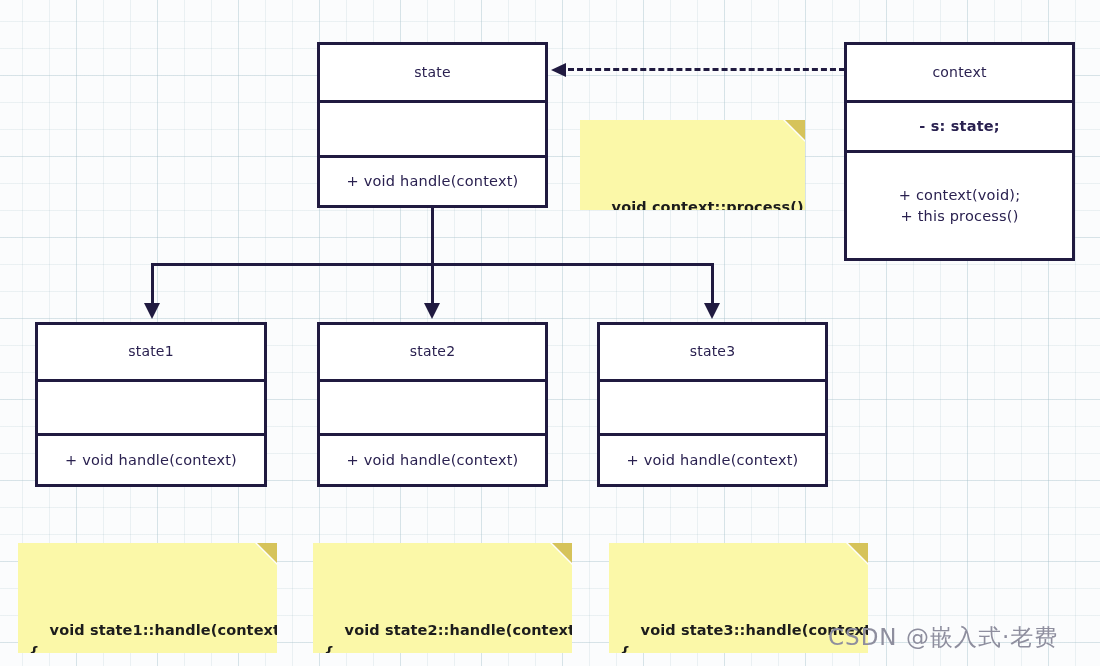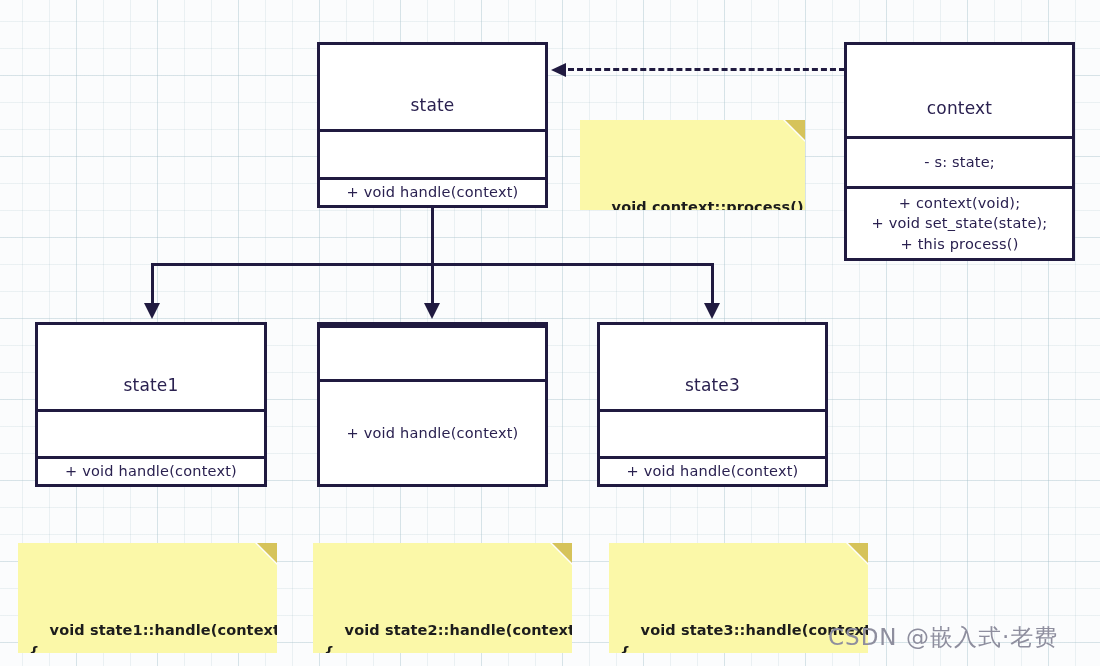--- a/index.html
+++ b/index.html
@@ -47,22 +47,21 @@
     flex-direction: column;
     align-items: center;
     justify-content: center;
     color: #2a2150;
     font-size: 14.5px;
     letter-spacing: 0.2px;
     text-align: center;
     padding: 2px 6px;
   }
   .uml-name {
-    font-size: 17px;
-    margin-top: 36px;
+    font-size: 14px;
   }
   .uml-sep {
     border-top: 3px solid #201a40;
   }
   .uml-line {
     line-height: 1.42;
     white-space: nowrap;
   }
 
   
@@ -164,41 +163,43 @@
     <div class="uml-row uml-sep" style="height:55px;"></div>
     <div class="uml-row uml-sep" style="flex:1;">
       <span class="uml-line">+ void handle(context)</span>
     </div>
   </div>
 
   <div class="uml-class" style="left:844px; top:42px; width:231px; height:219px;justify-content:center;">
     <div class="uml-row uml-name" style="height:55px;">
       <span class="uml-line">context</span>
     </div>
-    <div class="uml-row uml-sep" style="height:50px;">
+    <div class="uml-row uml-sep" style="height:50px;font-weight:bold;">
       <span class="uml-line">- s: state;</span>
     </div>
     <div class="uml-row uml-sep" style="flex:1;">
       <span class="uml-line">+ context(void);</span>
-      <span class="uml-line">+ void set_state(state);</span>
       <span class="uml-line">+ this process()</span>
     </div>
   </div>
 
   <div class="uml-class" style="left:35px; top:322px; width:232px; height:165px;">
     <div class="uml-row uml-name" style="height:54px;text-align:center;">
       <span class="uml-line">state1</span>
     </div>
     <div class="uml-row uml-sep" style="height:54px;"></div>
     <div class="uml-row uml-sep" style="flex:1;">
       <span class="uml-line">+ void handle(context)</span>
     </div>
   </div>
 
   <div class="uml-class" style="left:317px; top:322px; width:231px; height:165px;">
+    <div class="uml-row uml-name" style="height:54px;">
+      <span class="uml-line">state2</span>
+    </div>
     <div class="uml-row uml-sep" style="height:54px;"></div>
     <div class="uml-row uml-sep" style="flex:1;">
       <span class="uml-line">+ void handle(context)</span>
     </div>
   </div>
 
   <div class="uml-class" style="left:597px; top:322px; width:231px; height:165px;">
     <div class="uml-row uml-name" style="height:54px;justify-content:center;">
       <span class="uml-line">state3</span>
     </div>

